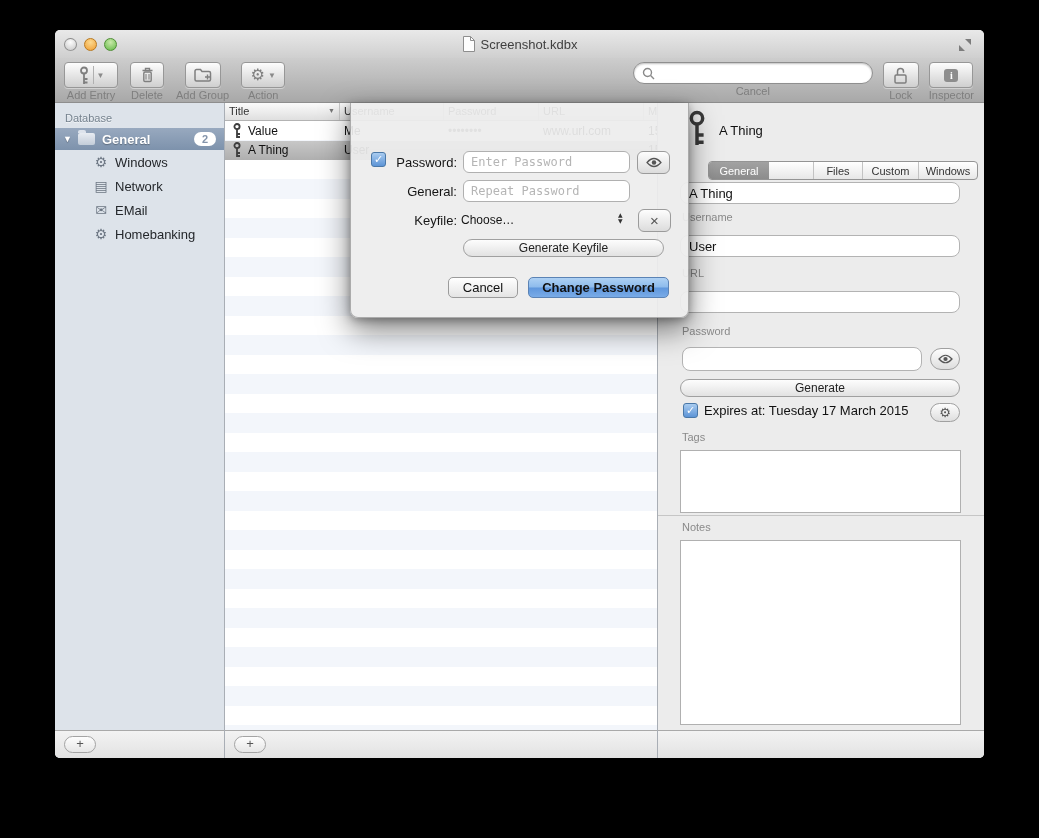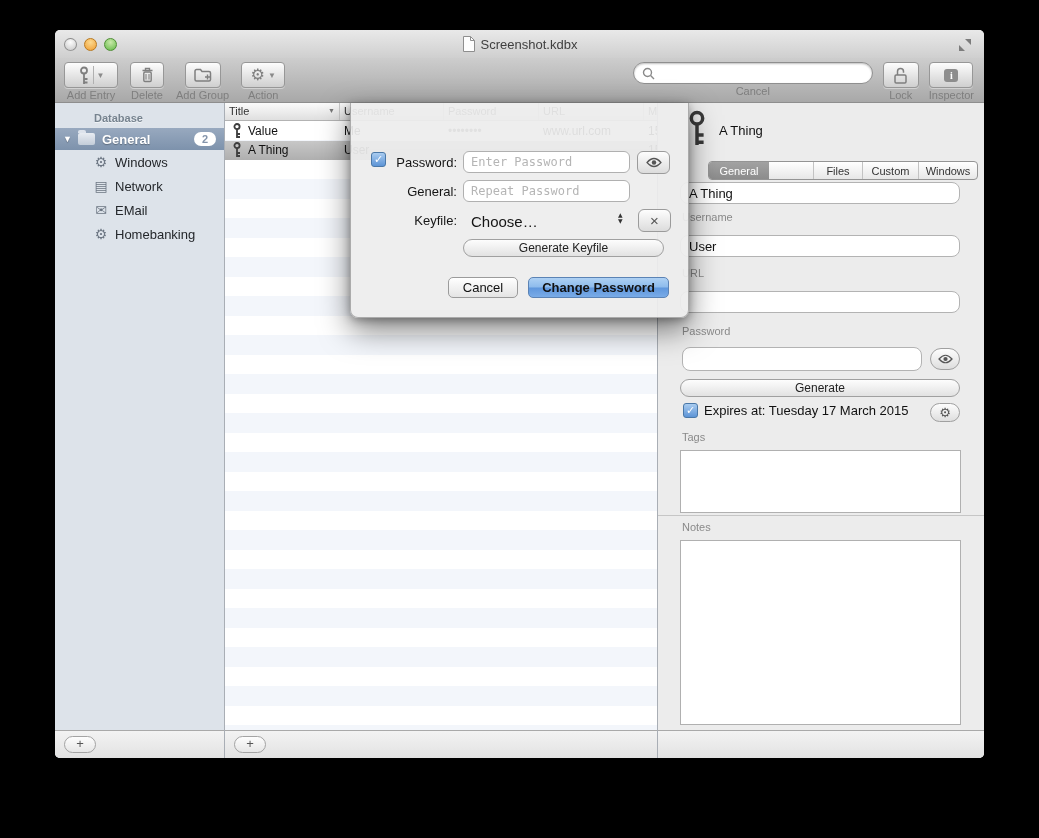--- a/index.html
+++ b/index.html
@@ -48,22 +48,22 @@
   .content { position:absolute; left:0; top:73px; right:0; bottom:0; display:flex; }
   .pane-footer { position:absolute; left:0; right:0; bottom:0; height:28px;
                  border-top:1px solid #a9a9a9; background:linear-gradient(#f3f3f3,#e2e2e2);
                  display:flex; align-items:center; padding-left:9px; }
   .addbtn { width:32px; height:17px; border:1px solid #a3a3a3; border-radius:9px;
             background:linear-gradient(#fdfdfd,#e6e6e6); color:#555; font-size:13px;
             line-height:14px; text-align:center; }
 
   
   .sidebar { position:relative; width:170px; background:#dde3ea; border-right:1px solid #a9aeb5; }
-  .sb-header { padding:9px 0 4px 10px; font-size:11px; font-weight:bold; color:#76838f;
-               text-shadow:0 1px 0 rgba(255,255,255,0.6);margin-left:29px; }
+  .sb-header { padding:9px 0 4px 10px; font-size:11px; font-weight:normal; color:#76838f;
+               text-shadow:0 1px 0 rgba(255,255,255,0.6); }
   .sb-group { height:22px; display:flex; align-items:center;
               background:linear-gradient(#98a9bf,#7d92ac); color:#fff; font-weight:bold;
               font-size:13px; text-shadow:0 1px 1px rgba(0,0,0,0.3); }
   .sb-disc { width:9px; font-size:9px; margin-left:8px; color:#fff; }
   .sb-folder { width:17px; height:12px; margin:0 7px 0 6px; background:linear-gradient(#e8ecf2,#c3cdd9);
                border-radius:2px; position:relative; }
   .sb-folder::before { content:""; position:absolute; left:0; top:-3px; width:8px; height:3px;
                background:#dde3ec; border-radius:2px 2px 0 0; }
   .sb-badge { margin-left:auto; margin-right:8px; background:#fff; color:#8494ab;
               border-radius:8px; min-width:22px; height:14px; font-size:11px; font-weight:bold;
@@ -131,21 +131,21 @@
   .sh-field { position:absolute; left:112px; width:167px; height:22px; border:1px solid #b0b0b0;
               border-radius:6px; background:#fff; padding:0 7px; outline:none;
               font-family:"DejaVu Sans Mono",monospace; font-size:12px; color:#222; }
   .sh-field::placeholder { color:#b5b5b5; }
   .sqbtn { position:absolute; width:33px; height:23px; border:1px solid #9b9b9b; border-radius:6px;
            background:linear-gradient(#fdfdfd,#dcdcdc); display:flex; align-items:center;
            justify-content:center; color:#555; }
   .stepper { position:absolute; left:267px; top:109px; display:flex; flex-direction:column;
              align-items:center; font-size:6px; line-height:6px; color:#333;
              font-family:"DejaVu Sans",sans-serif; }
-  .sh-choose { position:absolute; left:120px; top:110px; font-size:15px; color:#151515; }
+  .sh-choose { position:absolute; left:110px; top:110px; font-size:12px; color:#151515; }
   .dlgbtn { position:absolute; top:174px; height:21px; border:1px solid #9b9b9b; border-radius:5px;
             font-size:13px; color:#111; display:flex; align-items:center; justify-content:center;
             background:linear-gradient(#ffffff,#e4e4e4); }
   .dlgbtn.default { background:linear-gradient(#aed1f4 0%,#8dbbec 48%,#5f97dd 52%,#79abe7 100%);
                     border-color:#5b83b5; font-weight:600; }
   svg { display:block; }
 </style>
 </head>
 <body>
 

